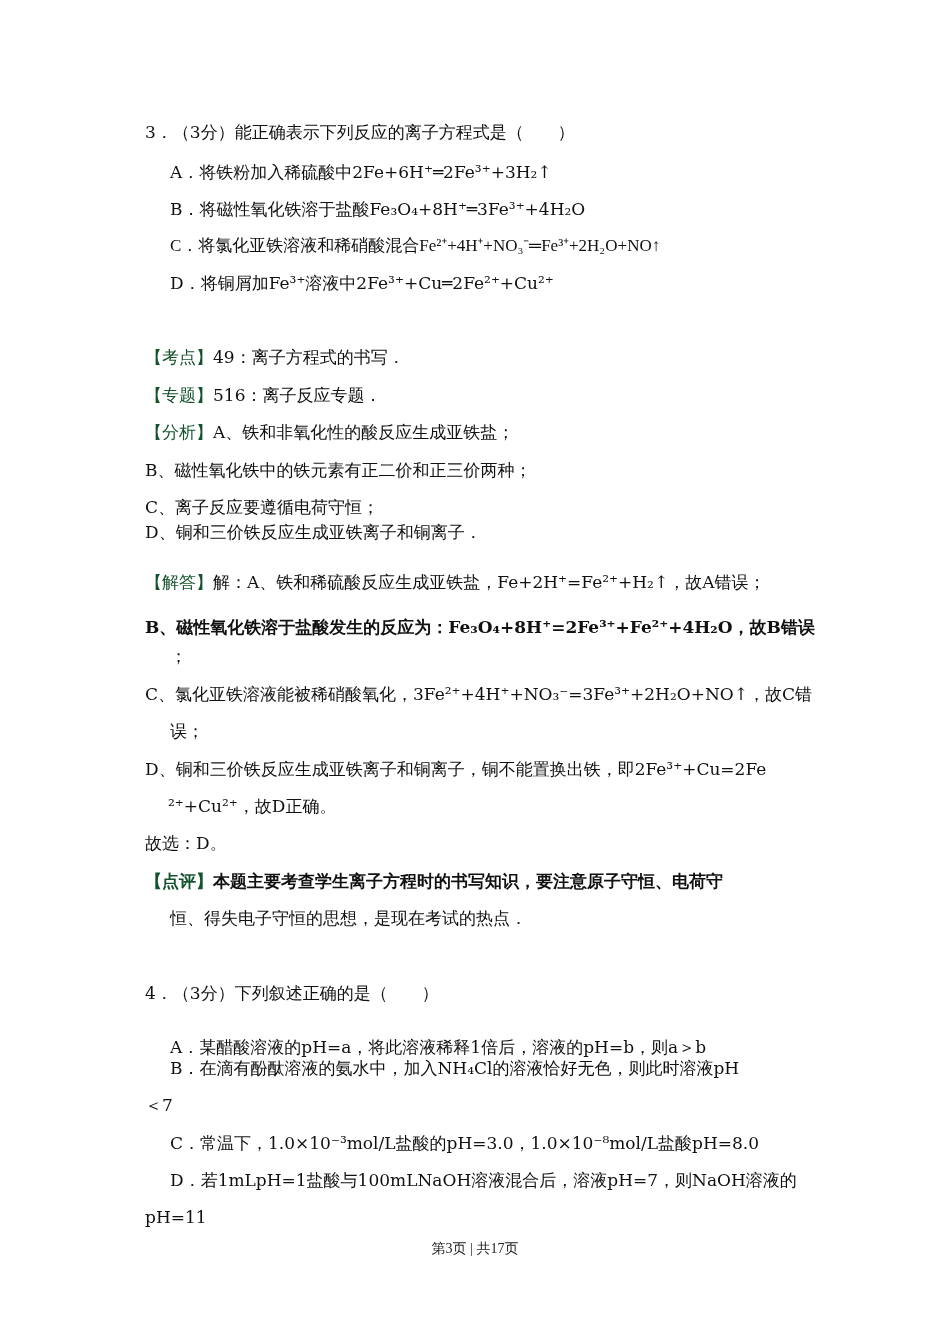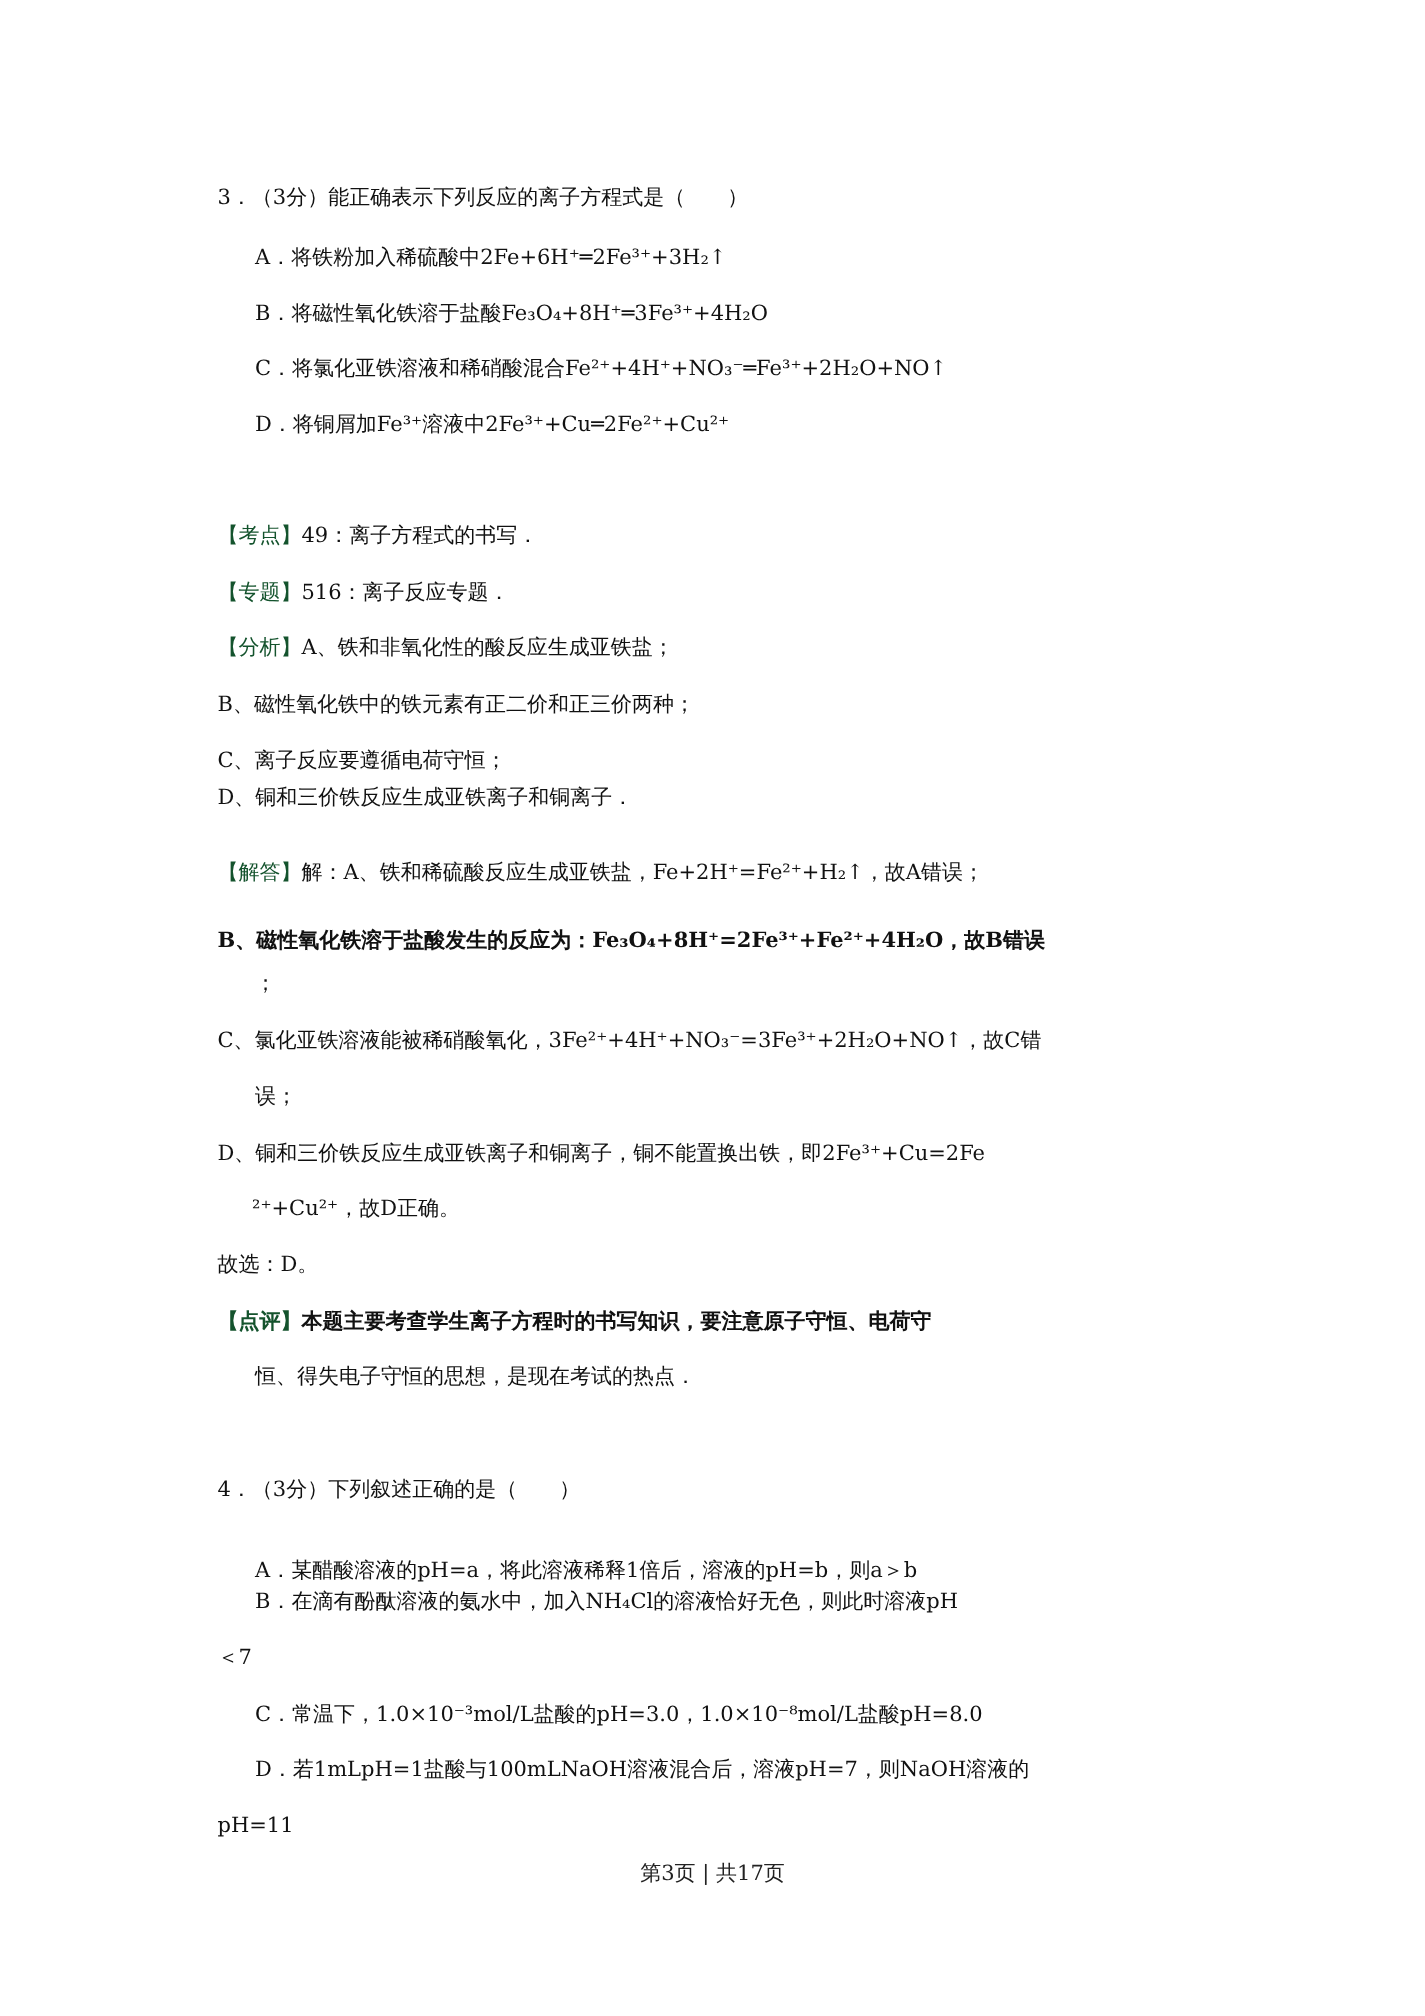--- a/index.html
+++ b/index.html
@@ -1,34 +1,34 @@
 <!DOCTYPE html>
 <html><head>
 <meta charset="utf-8">
 <style>
   html, body { margin:0; padding:0; background:#ffffff; }
   body { width:950px; height:1344px; position:relative; overflow:hidden;
          font-family:"DejaVu Serif","Liberation Serif",serif; color:#111; }
-  .line { position:absolute; font-size:14px; line-height:22px; white-space:nowrap; }
+  .line { position:absolute; font-size:17px; line-height:22px; white-space:nowrap; }
   .tag { color:#14532d; }
   .footer { position:absolute; top:1240px; left:0; width:950px; text-align:center;
-            font-size:14px; color:#222; }
+            font-size:14px; color:#222;font-family:Liberation Serif, serif; }
 </style>
 </head>
 <body>
 
 <div class="line" style="top:121px;left:145px;">3．（3分）能正确表示下列反应的离子方程式是（　　）</div>
 
 <div class="line" style="top:161px;left:170px;">
   <span>A．</span><span>将铁粉加入稀硫酸中</span><span>2Fe+6H⁺═2Fe³⁺+3H₂↑</span>
 </div>
 <div class="line" style="top:198px;left:170px;">
   <span>B．</span><span>将磁性氧化铁溶于盐酸</span><span>Fe₃O₄+8H⁺═3Fe³⁺+4H₂O</span>
 </div>
-<div class="line" style="top:235px;left:170px;">
+<div class="line" style="top:235px;left:170px;font-family:Liberation Serif, serif;">
   <span>C．</span><span>将氯化亚铁溶液和稀硝酸混合</span><span>Fe²⁺+4H⁺+NO₃⁻═Fe³⁺+2H₂O+NO↑</span>
 </div>
 <div class="line" style="top:272px;left:170px;">
   <span>D．</span><span>将铜屑加Fe³⁺溶液中</span><span>2Fe³⁺+Cu═2Fe²⁺+Cu²⁺</span>
 </div>
 
 <div class="line" style="top:346px;left:145px;">
   <span class="tag">【考点】</span><span>49：离子方程式的书写．</span>
 </div>
 <div class="line" style="top:384px;left:145px;">

